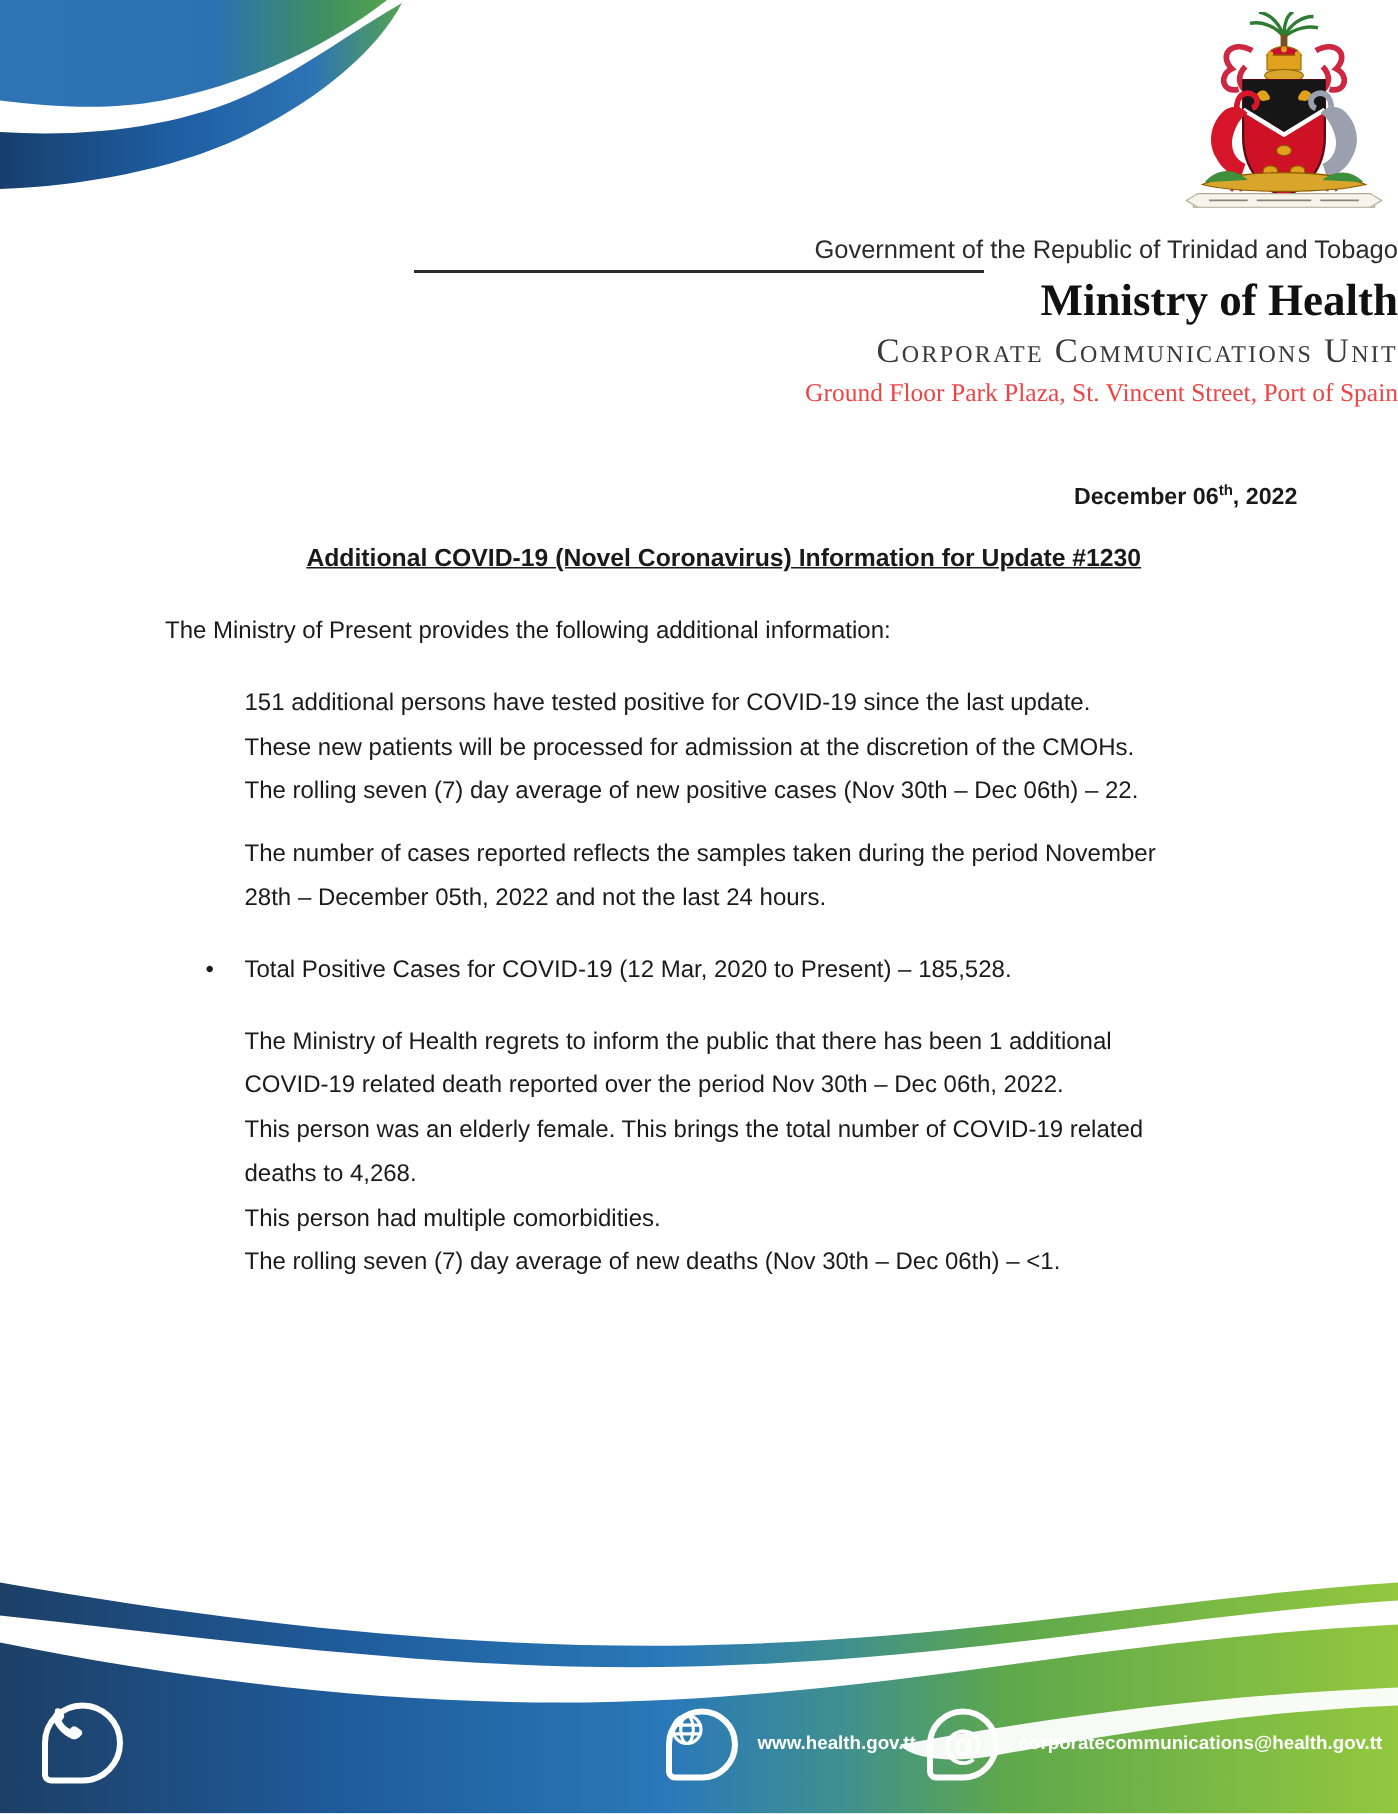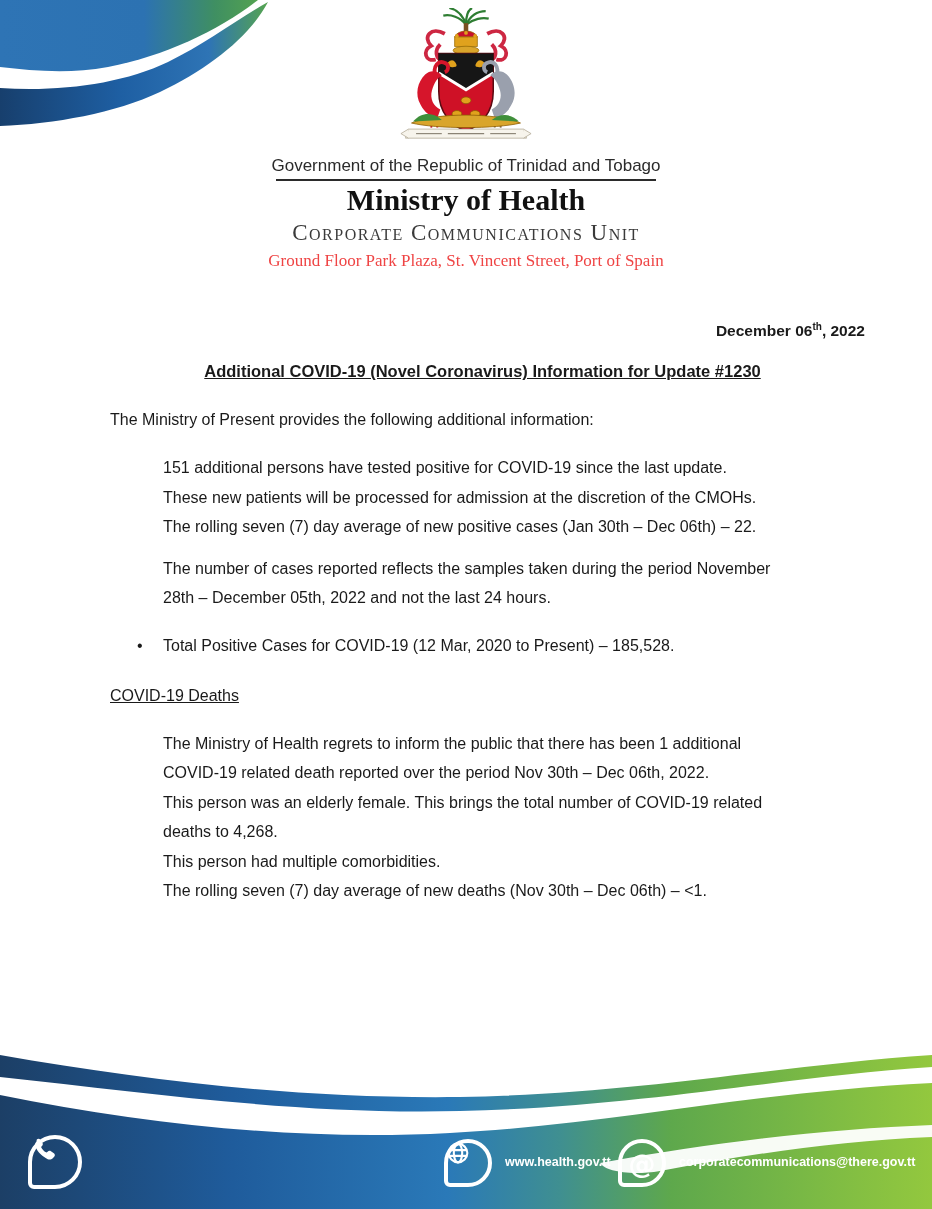--- a/index.html
+++ b/index.html
@@ -3,21 +3,21 @@
 <meta charset="utf-8">
 <style>
   * { margin:0; padding:0; box-sizing:border-box; }
   html,body { background:#e8e8e8; }
   .page {
     position:relative; width:932px; height:1209px; margin:0 auto;
     background:#ffffff; overflow:hidden;
     font-family:"Liberation Sans", sans-serif; color:#1a1a1a;
   }
   .top-deco { position:absolute; top:0; left:0; }
-  .header { position:relative; text-align:center; padding-top:8px; }
+  .header { position:relative; text-align:right; padding-top:8px; }
   .gov-line { font-size:17px; color:#2b2b2b; margin-top:4px; }
   .header-rule { width:380px; border:none; border-top:2px solid #2b2b2b; margin:3px auto 0; }
   .ministry { font-family:"Liberation Serif", serif; font-weight:bold; font-size:30px; color:#111; margin-top:2px; }
   .unit { font-family:Liberation Serif, serif; font-variant:small-caps; font-size:23px; letter-spacing:1.5px; color:#3a3a3a; margin-top:3px; }
   .address { font-family:"Liberation Serif", serif; font-size:17px; color:#ef4444; margin-top:5px; }
   .date-line { margin:50px 67px 0 0; text-align:right; font-weight:bold; font-size:15.5px; }
   .date-line sup { font-size:10px; }
   .doc-title { margin-top:22px; text-align:center; font-weight:bold; font-size:16.5px; text-decoration:underline;margin-left:33px; }
   .intro { margin:30px 60px 0 110px; font-size:16px; }
   .sec-heading { margin:32px 60px 0 110px; font-size:16px; text-decoration:underline; }
@@ -127,29 +127,28 @@
   </div>
 
   <div class="date-line"><span>December 06</span><sup>th</sup><span>, 2022</span></div>
 
   <div class="doc-title">Additional COVID-19 (Novel Coronavirus) Information for Update #1230</div>
 
   <div class="intro">The Ministry of Present provides the following additional information:</div>
 
   <div class="para">151 additional persons have tested positive for COVID-19 since the last update.
 These new patients will be processed for admission at the discretion of the CMOHs.
-The rolling seven (7) day average of new positive cases (Jan 30th – Dec 06th) – 22.</div>
+The rolling seven (7) day average of new positive cases (Nov 30th – Dec 06th) – 22.</div>
   <div class="para tight">The number of cases reported reflects the samples taken during the period November
 28th – December 05th, 2022 and not the last 24 hours.</div>
   <div class="bullet-row">
     <span class="bullet-marker">•</span>
     <span>Total Positive Cases for COVID-19 (12 Mar, 2020 to Present) – 185,528.</span>
   </div>
 
-  <div class="sec-heading">COVID-19 Deaths</div>
   <div class="para">The Ministry of Health regrets to inform the public that there has been 1 additional
 COVID-19 related death reported over the period Nov 30th – Dec 06th, 2022.
 This person was an elderly female. This brings the total number of COVID-19 related
 deaths to 4,268.
 This person had multiple comorbidities.
 The rolling seven (7) day average of new deaths (Nov 30th – Dec 06th) – &lt;1.</div>
 
   <div class="footer">
     <svg width="932" height="168" viewBox="0 0 932 168">
       <defs>
@@ -184,17 +183,17 @@
           <path d="M4.5 9.5 h15 M4.5 14.5 h15"></path>
         </svg>
       </div>
       <div class="f-text mid">www.health.gov.tt</div>
     </div>
 
     <div class="f-item" style="left:618px; top:98px;">
       <div class="badge sm">
         <span class="at-glyph">@</span>
       </div>
-      <div class="f-text mid">corporatecommunications@there.gov.tt</div>
+      <div class="f-text mid">corporatecommunications@health.gov.tt</div>
     </div>
   </div>
 
 </div>
 
 </body></html>

